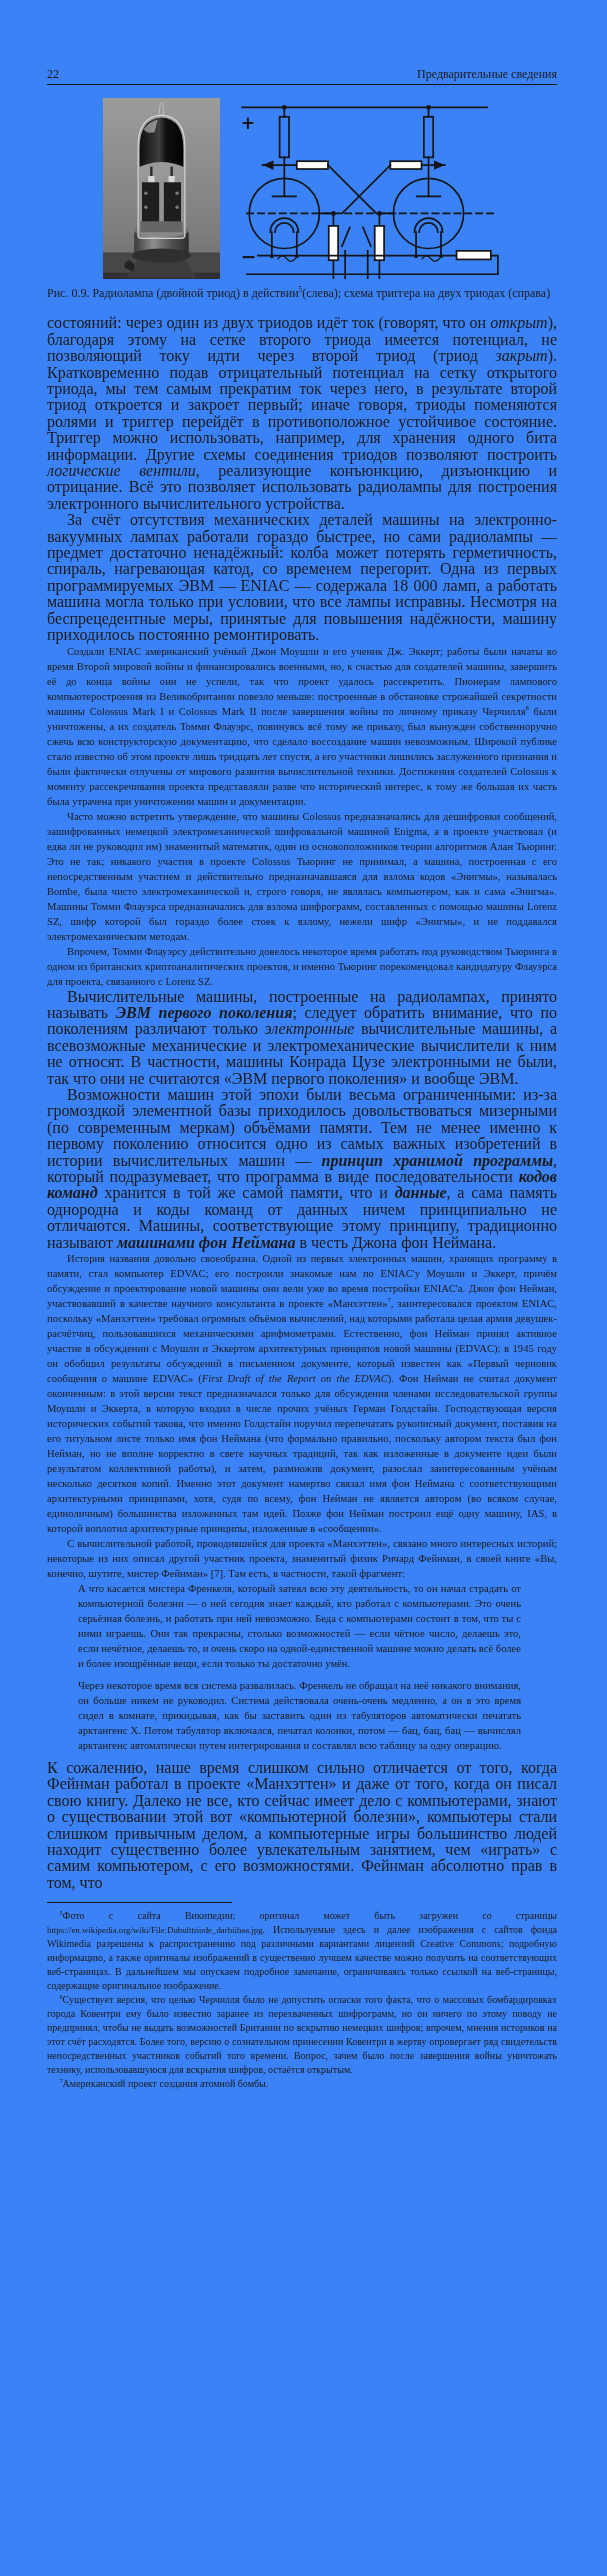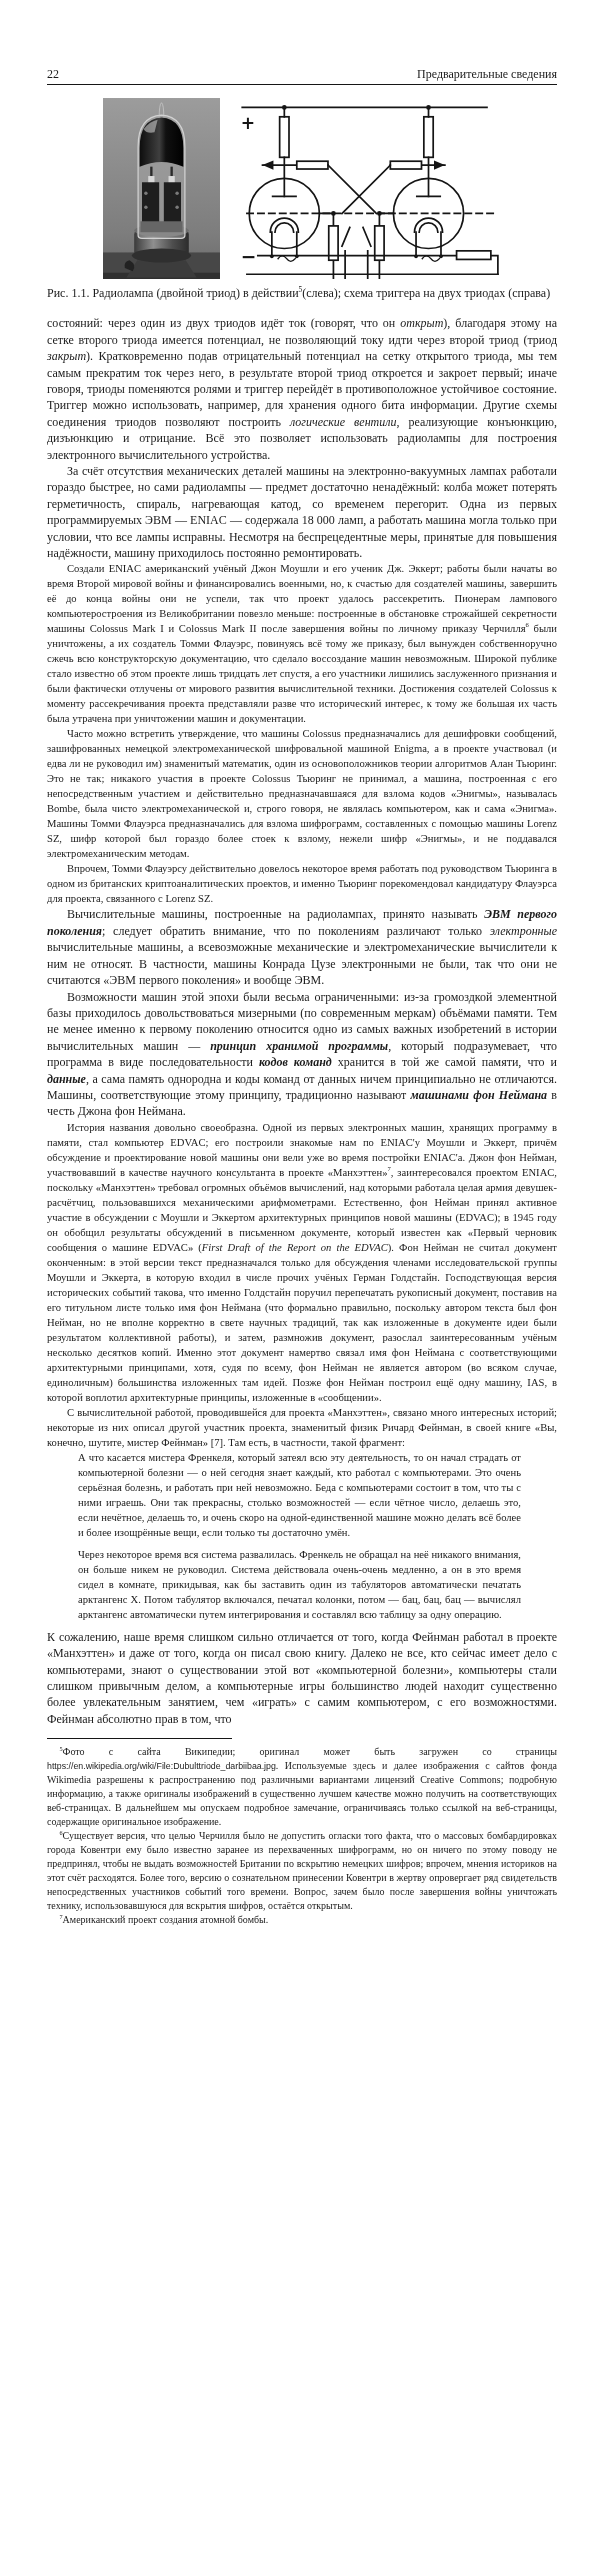--- a/index.html
+++ b/index.html
@@ -1,32 +1,32 @@
 <!DOCTYPE html>
 <html style="font-size:12.5px"><head>
 <meta charset="utf-8">
 <style>
   html,body{margin:0;padding:0;background:#e8e8e8;}
-  .page{width:608px;height:2576px;background:#ffffff;color:#1b1b1b;
+  .page{width:608px;height:2576px;background:#3b82f6;color:#1b1b1b;
         font-family:"Liberation Serif",serif;box-sizing:border-box;
         padding:67px 51px 0 47px;overflow:hidden;position:relative;}
   .hdr{display:flex;justify-content:space-between;align-items:baseline;
        font-size:12px;}
   .hdr-rule{border-top:1.6px solid #161616;margin-top:2.3px;}
   .fig{margin:12.5px 0 4.7px 0;display:flex;justify-content:center;
        align-items:flex-start;gap:15.6px;}
   .caption{font-size:12px;line-height:16.4px;margin:6.2px 0 14px 0;}
   .blk{margin:0;}
-  .t-normal{font-size:12px;line-height:16.4px;text-align:justify;}
+  .t-normal{font-size:16px;line-height:16.4px;text-align:justify;}
   .t-small{font-size:10.6px;line-height:15px;text-align:justify;}
   .ind{text-indent:20px;}
   .quote{margin:0 36px 7px 31px;}
   .it{font-style:italic;}
   .bit{font-style:italic;font-weight:bold;}
-  .tt{font-family:Liberation Sans, sans-serif;font-size:0.88em;}
+  .tt{font-family:Liberation Serif, serif;font-size:0.88em;}
   sup{font-size:0.62em;vertical-align:super;line-height:0;}
   .fnrule{width:185px;border-top:1.2px solid #161616;margin:11px 0 6.2px 0;}
   .footnote{font-size:10px;line-height:14px;text-align:justify;text-indent:12.5px;}
   svg text{font-family:"DejaVu Sans",sans-serif;}
 </style>
 </head>
 <body>
 
 <div class="page">
 
@@ -125,21 +125,21 @@
         <circle cx="231" cy="203" r="2.4"></circle>
           <circle cx="263" cy="203" r="2.4"></circle>
         <polygon points="34,86 48,80 48,92"></polygon>
         <polygon points="268,86 254,80 254,92"></polygon>
       </g>
       <text x="6" y="40" font-size="22" font-weight="bold" fill="#151515">+</text>
       <text x="6" y="212" font-size="24" font-weight="bold" fill="#151515">−</text>
     </svg>
   </div>
 
-  <div class="caption"><span>Рис. 1.1. Радиолампа (двойной триод) в действии</span><sup>5</sup><span>(слева); схема триггера на двух триодах (справа)</span></div>
+  <div class="caption"><span>Рис. 0.9. Радиолампа (двойной триод) в действии</span><sup>5</sup><span>(слева); схема триггера на двух триодах (справа)</span></div>
 
   <div id="body-blocks">
       <div class="blk t-normal"><span>состояний: через один из двух триодов идёт ток (говорят, что он </span><span class="it">открыт</span><span>), благодаря этому на сетке второго триода имеется потенциал, не позволяющий току идти через второй триод (триод </span><span class="it">закрыт</span><span>). Кратковременно подав отрицательный потенциал на сетку открытого триода, мы тем самым прекратим ток через него, в результате второй триод откроется и закроет первый; иначе говоря, триоды поменяются ролями и триггер перейдёт в противоположное устойчивое состояние. Триггер можно использовать, например, для хранения одного бита информации. Другие схемы соединения триодов позволяют построить </span><span class="it">логические вентили</span><span>, реализующие конъюнкцию, дизъюнкцию и отрицание. Всё это позволяет использовать радиолампы для построения электронного вычислительного устройства.</span></div>
       <div class="blk t-normal ind"><span>За счёт отсутствия механических деталей машины на электронно-вакуумных лампах работали гораздо быстрее, но сами радиолампы — предмет достаточно ненадёжный: колба может потерять герметичность, спираль, нагревающая катод, со временем перегорит. Одна из первых программируемых ЭВМ — ENIAC — содержала 18&nbsp;000 ламп, а работать машина могла только при условии, что все лампы исправны. Несмотря на беспрецедентные меры, принятые для повышения надёжности, машину приходилось постоянно ремонтировать.</span></div>
       <div class="blk t-small ind"><span>Создали ENIAC американский учёный Джон Моушли и его ученик Дж. Эккерт; работы были начаты во время Второй мировой войны и финансировались военными, но, к счастью для создателей машины, завершить её до конца войны они не успели, так что проект удалось рассекретить. Пионерам лампового компьютеростроения из Великобритании повезло меньше: построенные в обстановке строжайшей секретности машины Colossus Mark I и Colossus Mark II после завершения войны по личному приказу Черчилля</span><sup>6</sup><span> были уничтожены, а их создатель Томми Флауэрс, повинуясь всё тому же приказу, был вынужден собственноручно сжечь всю конструкторскую документацию, что сделало воссоздание машин невозможным. Широкой публике стало известно об этом проекте лишь тридцать лет спустя, а его участники лишились заслуженного признания и были фактически отлучены от мирового развития вычислительной техники. Достижения создателей Colossus к моменту рассекречивания проекта представляли разве что исторический интерес, к тому же большая их часть была утрачена при уничтожении машин и документации.</span></div>
       <div class="blk t-small ind"><span>Часто можно встретить утверждение, что машины Colossus предназначались для дешифровки сообщений, зашифрованных немецкой электромеханической шифровальной машиной Enigma, а в проекте участвовал (и едва ли не руководил им) знаменитый математик, один из основоположников теории алгоритмов Алан Тьюринг. Это не так; никакого участия в проекте Colossus Тьюринг не принимал, а машина, построенная с его непосредственным участием и действительно предназначавшаяся для взлома кодов «Энигмы», называлась Bombe, была чисто электромеханической и, строго говоря, не являлась компьютером, как и сама «Энигма». Машины Томми Флауэрса предназначались для взлома шифрограмм, составленных с помощью машины Lorenz SZ, шифр которой был гораздо более стоек к взлому, нежели шифр «Энигмы», и не поддавался электромеханическим методам.</span></div>
       <div class="blk t-small ind"><span>Впрочем, Томми Флауэрсу действительно довелось некоторое время работать под руководством Тьюринга в одном из британских криптоаналитических проектов, и именно Тьюринг порекомендовал кандидатуру Флауэрса для проекта, связанного с Lorenz SZ.</span></div>
       <div class="blk t-normal ind"><span>Вычислительные машины, построенные на радиолампах, принято называть </span><span class="bit">ЭВМ первого поколения</span><span>; следует обратить внимание, что по поколениям различают только </span><span class="it">электронные</span><span> вычислительные машины, а всевозможные механические и электромеханические вычислители к ним не относят. В частности, машины Конрада Цузе электронными не были, так что они не считаются «ЭВМ первого поколения» и вообще ЭВМ.</span></div>
       <div class="blk t-normal ind"><span>Возможности машин этой эпохи были весьма ограниченными: из-за громоздкой элементной базы приходилось довольствоваться мизерными (по современным меркам) объёмами памяти. Тем не менее именно к первому поколению относится одно из самых важных изобретений в истории вычислительных машин — </span><span class="bit">принцип хранимой программы</span><span>, который подразумевает, что программа в виде последовательности </span><span class="bit">кодов команд</span><span> хранится в той же самой памяти, что и </span><span class="bit">данные</span><span>, а сама память однородна и коды команд от данных ничем принципиально не отличаются. Машины, соответствующие этому принципу, традиционно называют </span><span class="bit">машинами фон Неймана</span><span> в честь Джона фон Неймана.</span></div>
       <div class="blk t-small ind"><span>История названия довольно своеобразна. Одной из первых электронных машин, хранящих программу в памяти, стал компьютер EDVAC; его построили знакомые нам по ENIAC'у Моушли и Эккерт, причём обсуждение и проектирование новой машины они вели уже во время постройки ENIAC'а. Джон фон Нейман, участвовавший в качестве научного консультанта в проекте «Манхэттен»</span><sup>7</sup><span>, заинтересовался проектом ENIAC, поскольку «Манхэттен» требовал огромных объёмов вычислений, над которыми работала целая армия девушек-расчётчиц, пользовавшихся механическими арифмометрами. Естественно, фон Нейман принял активное участие в обсуждении с Моушли и Эккертом архитектурных принципов новой машины (EDVAC); в 1945 году он обобщил результаты обсуждений в письменном документе, который известен как «Первый черновик сообщения о машине EDVAC» (</span><span class="it">First Draft of the Report on the EDVAC</span><span>). Фон Нейман не считал документ оконченным: в этой версии текст предназначался только для обсуждения членами исследовательской группы Моушли и Эккерта, в которую входил в числе прочих учёных Герман Голдстайн. Господствующая версия исторических событий такова, что именно Голдстайн поручил перепечатать рукописный документ, поставив на его титульном листе только имя фон Неймана (что формально правильно, поскольку автором текста был фон Нейман, но не вполне корректно в свете научных традиций, так как изложенные в документе идеи были результатом коллективной работы), и затем, размножив документ, разослал заинтересованным учёным несколько десятков копий. Именно этот документ намертво связал имя фон Неймана с соответствующими архитектурными принципами, хотя, судя по всему, фон Нейман не является автором (во всяком случае, единоличным) большинства изложенных там идей. Позже фон Нейман построил ещё одну машину, IAS, в которой воплотил архитектурные принципы, изложенные в «сообщении».</span></div>

